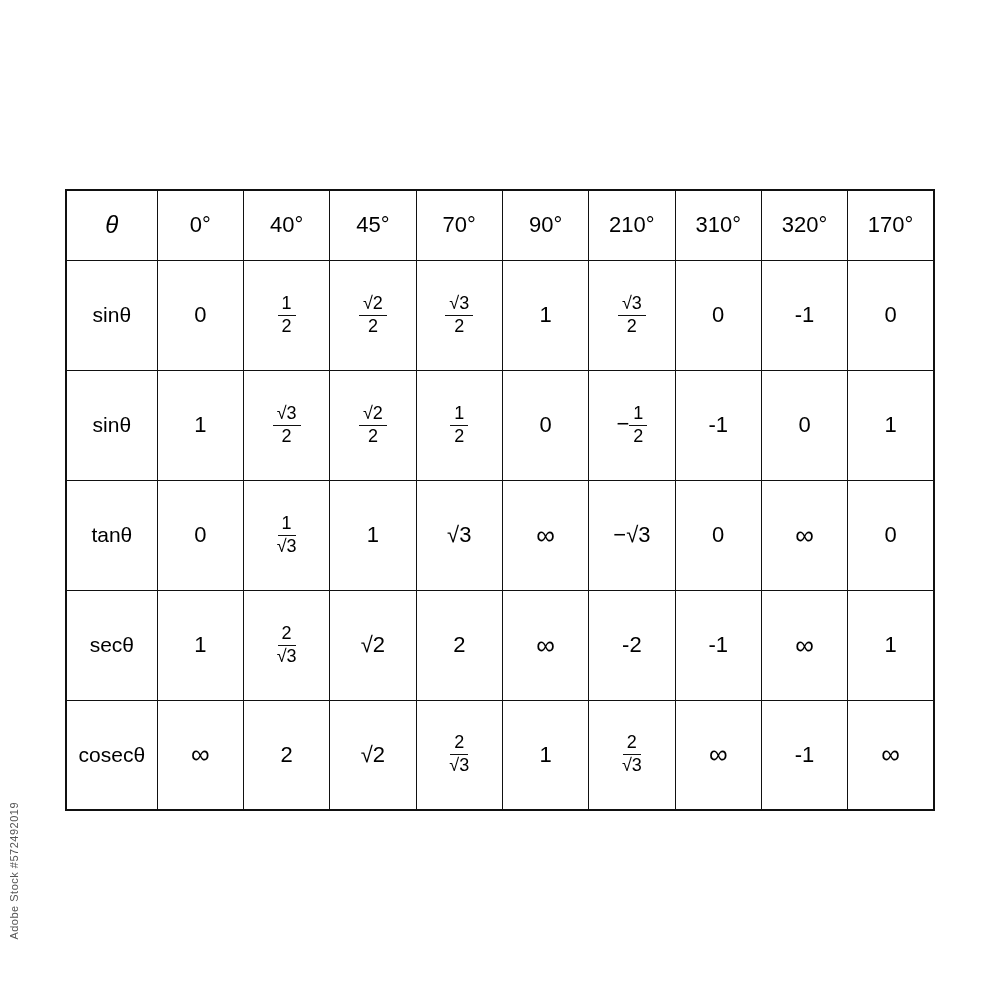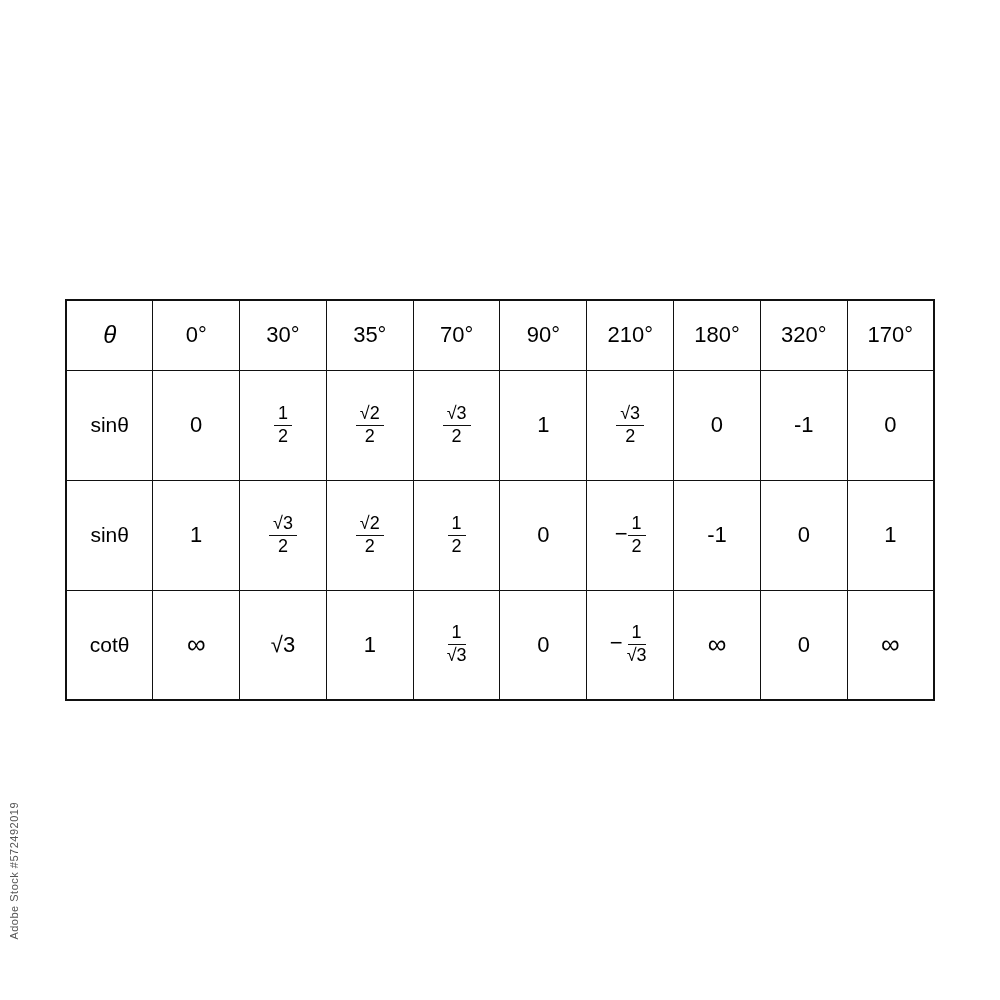--- a/index.html
+++ b/index.html
@@ -81,26 +81,26 @@
 
 <div class="page-container">
   <span class="watermark-left">Adobe Stock #572492019</span>
 
   <table class="trig-table">
 
     <tbody>
         <tr>
       <td class="header-cell">θ</td>
       <td>0°</td>
-      <td>30°</td>
-      <td>35°</td>
+      <td>40°</td>
+      <td>45°</td>
       <td>70°</td>
       <td>90°</td>
       <td>210°</td>
-      <td>180°</td>
+      <td>310°</td>
       <td>320°</td>
       <td>170°</td>
     </tr>
 
     <tr>
       <td class="func-cell">sinθ</td>
       <td>0</td>
       <td>
         <span class="frac">
               <span class="num">1</span>
@@ -157,40 +157,74 @@
         −<span class="frac">
               <span class="num">1</span>
               <span class="den">2</span>
             </span>
       </td>
       <td>-1</td>
       <td>0</td>
       <td>1</td>
     </tr>
 
-
-    <tr>
-      <td class="func-cell">cotθ</td>
-      <td><span class="inf">∞</span></td>
+    <tr>
+      <td class="func-cell">tanθ</td>
+      <td>0</td>
+      <td>
+        <span class="frac">
+              <span class="num">1</span>
+              <span class="den">√3</span>
+            </span>
+      </td>
+      <td>1</td>
       <td>√3</td>
-      <td>1</td>
-      <td>
-        <span class="frac">
-              <span class="num">1</span>
-              <span class="den">√3</span>
-            </span>
-      </td>
-      <td>0</td>
-      <td>
-        −<span class="frac">
-              <span class="num">1</span>
-              <span class="den">√3</span>
-            </span>
-      </td>
-      <td><span class="inf">∞</span></td>
-      <td>0</td>
-      <td><span class="inf">∞</span></td>
-    </tr>
-
-
+      <td><span class="inf">∞</span></td>
+      <td>−√3</td>
+      <td>0</td>
+      <td><span class="inf">∞</span></td>
+      <td>0</td>
+    </tr>
+
+
+    <tr>
+      <td class="func-cell">secθ</td>
+      <td>1</td>
+      <td>
+        <span class="frac">
+              <span class="num">2</span>
+              <span class="den">√3</span>
+            </span>
+      </td>
+      <td>√2</td>
+      <td>2</td>
+      <td><span class="inf">∞</span></td>
+      <td>-2</td>
+      <td>-1</td>
+      <td><span class="inf">∞</span></td>
+      <td>1</td>
+    </tr>
+
+    <tr>
+      <td class="func-cell">cosecθ</td>
+      <td><span class="inf">∞</span></td>
+      <td>2</td>
+      <td>√2</td>
+      <td>
+        <span class="frac">
+              <span class="num">2</span>
+              <span class="den">√3</span>
+            </span>
+      </td>
+      <td>1</td>
+      <td>
+        <span class="frac">
+              <span class="num">2</span>
+              <span class="den">√3</span>
+            </span>
+      </td>
+      <td><span class="inf">∞</span></td>
+      <td>-1</td>
+      <td><span class="inf">∞</span></td>
+    </tr>
   </tbody>
     </table>
 </div>
 
 </body></html>

